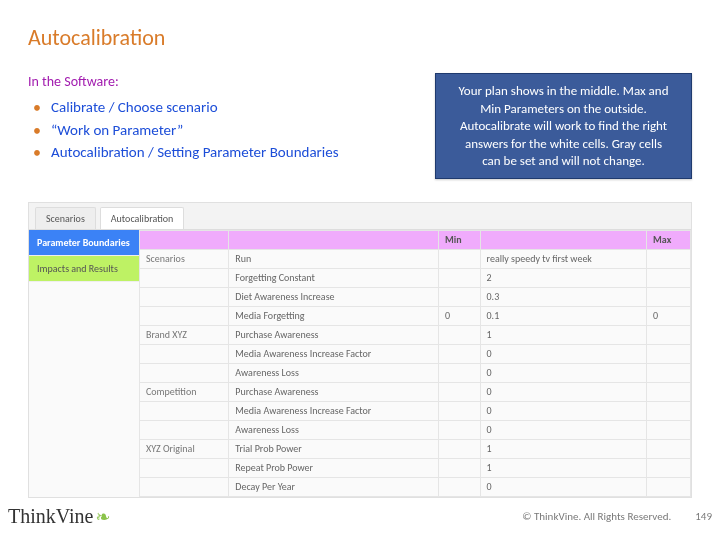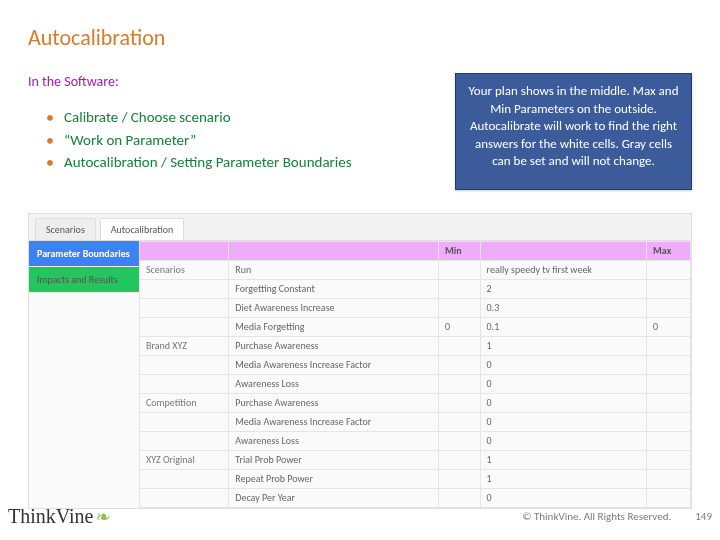--- a/index.html
+++ b/index.html
@@ -1,31 +1,31 @@
 <!DOCTYPE html>
 <html><head>
 <meta charset="utf-8">
 <style>
   html,body{margin:0;padding:0;width:720px;height:540px;font-family:Calibri,Arial,sans-serif;background:#fff;color:#333;position:relative;overflow:hidden}
   .slide{box-sizing:border-box;padding:24px 28px 0 28px;width:100%;height:100%;position:relative}
   .title{color:#d97b29;font-size:22px;font-weight:400;margin:0 0 22px 0}
   .body-cols{display:flex;gap:16px}
   .left-col{flex:1}
   .intro{font-size:14px;color:#a21caf;margin:0 0 6px 0}
-  ul.bullets{margin:16px;padding:0 0 0 16px;color:#15803d;font-size:15px;line-height:1.5}
+  ul.bullets{margin:3px;padding:0 0 0 16px;color:#1d4ed8;font-size:15px;line-height:1.5}
   ul.bullets li{list-style:none;position:relative;padding-left:4px}
   ul.bullets li::before{content:"•";color:#d97b29;position:absolute;left:-14px;font-size:16px}
-  .callout{width:215px;background:#3b5b9a;color:#fff;border:1.5px solid #1f3a6e;padding:8px 10px;font-size:13px;line-height:1.35;text-align:center;box-shadow:0 1px 2px rgba(0,0,0,.2)}
+  .callout{width:215px;background:#3b5b9a;color:#fff;border:1.5px solid #1f3a6e;padding:8px 20px;font-size:13px;line-height:1.35;text-align:center;box-shadow:0 1px 2px rgba(0,0,0,.2)}
   .app{margin-top:23px;border:1px solid #e0e0e0;background:#fafafa;font-size:10px;color:#555}
   .app-tabs{display:flex;border-bottom:1px solid #ddd;background:#f3f3f3;padding:4px 6px 0 6px;gap:4px}
   .app-tab{padding:4px 10px;border:1px solid #ddd;border-bottom:none;background:#eee;border-radius:2px 2px 0 0;cursor:pointer}
   .app-tab.active{background:#fff}
   .app-body{display:flex}
   .app-side{width:110px;flex-shrink:0}
-  .side-item{padding:6px 8px;border-bottom:1px solid #eee;background:#22c55e;cursor:pointer}
+  .side-item{padding:6px 8px;border-bottom:1px solid #eee;background:#bef264;cursor:pointer}
   .side-item.active{background:#3b82f6;color:#fff;font-weight:bold}
   .app-table{flex:1;border-collapse:collapse;width:100%}
   .app-table th,.app-table td{border:1px solid #e5e5e5;padding:2px 6px;text-align:left;height:14px;font-weight:normal;color:#666}
   .app-table th{background:#f0abfc;font-weight:bold;color:#555}
   .app-table .group-label{color:#777;font-style:normal}
   .footer{position:absolute;bottom:12px;left:0;right:0;display:flex;align-items:center;justify-content:space-between;padding:0 8px;font-size:11px;color:#7a7a7a}
   .logo{font-family:Georgia,serif;font-size:20px;color:#333}
   .logo .leaf{color:#8bc34a;font-size:18px;margin-left:2px}
   .foot-right{display:flex;gap:24px;align-items:center}
 </style>

